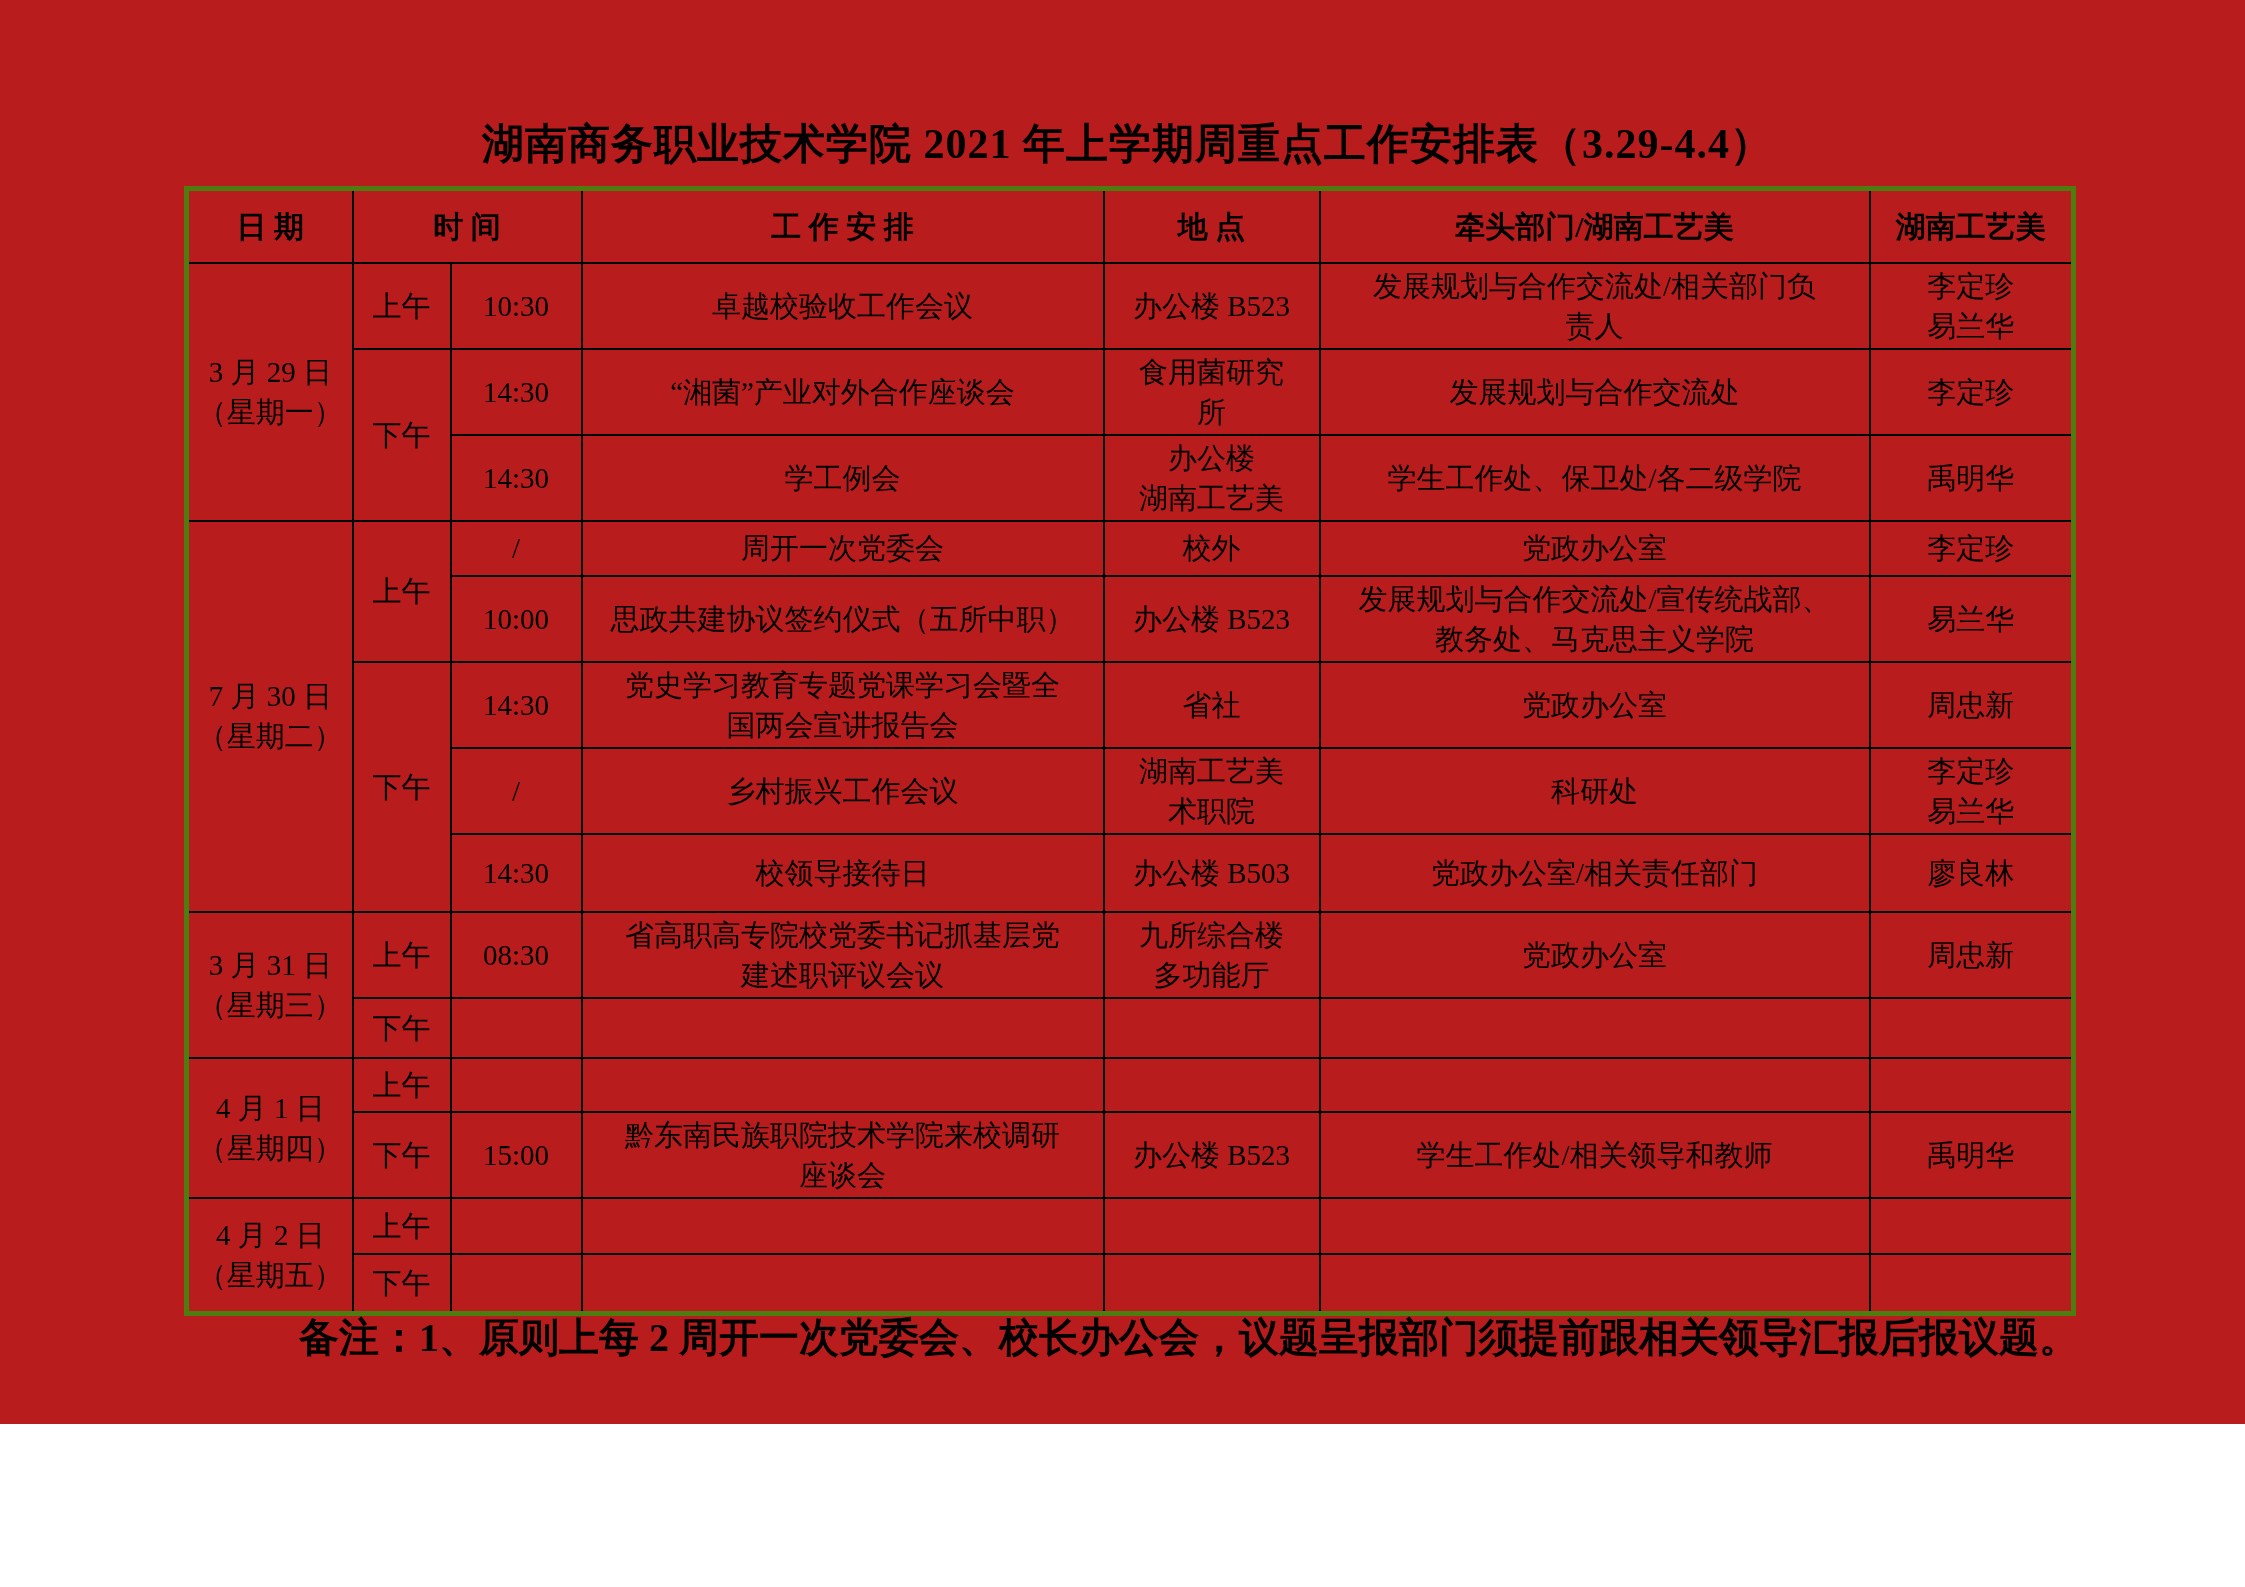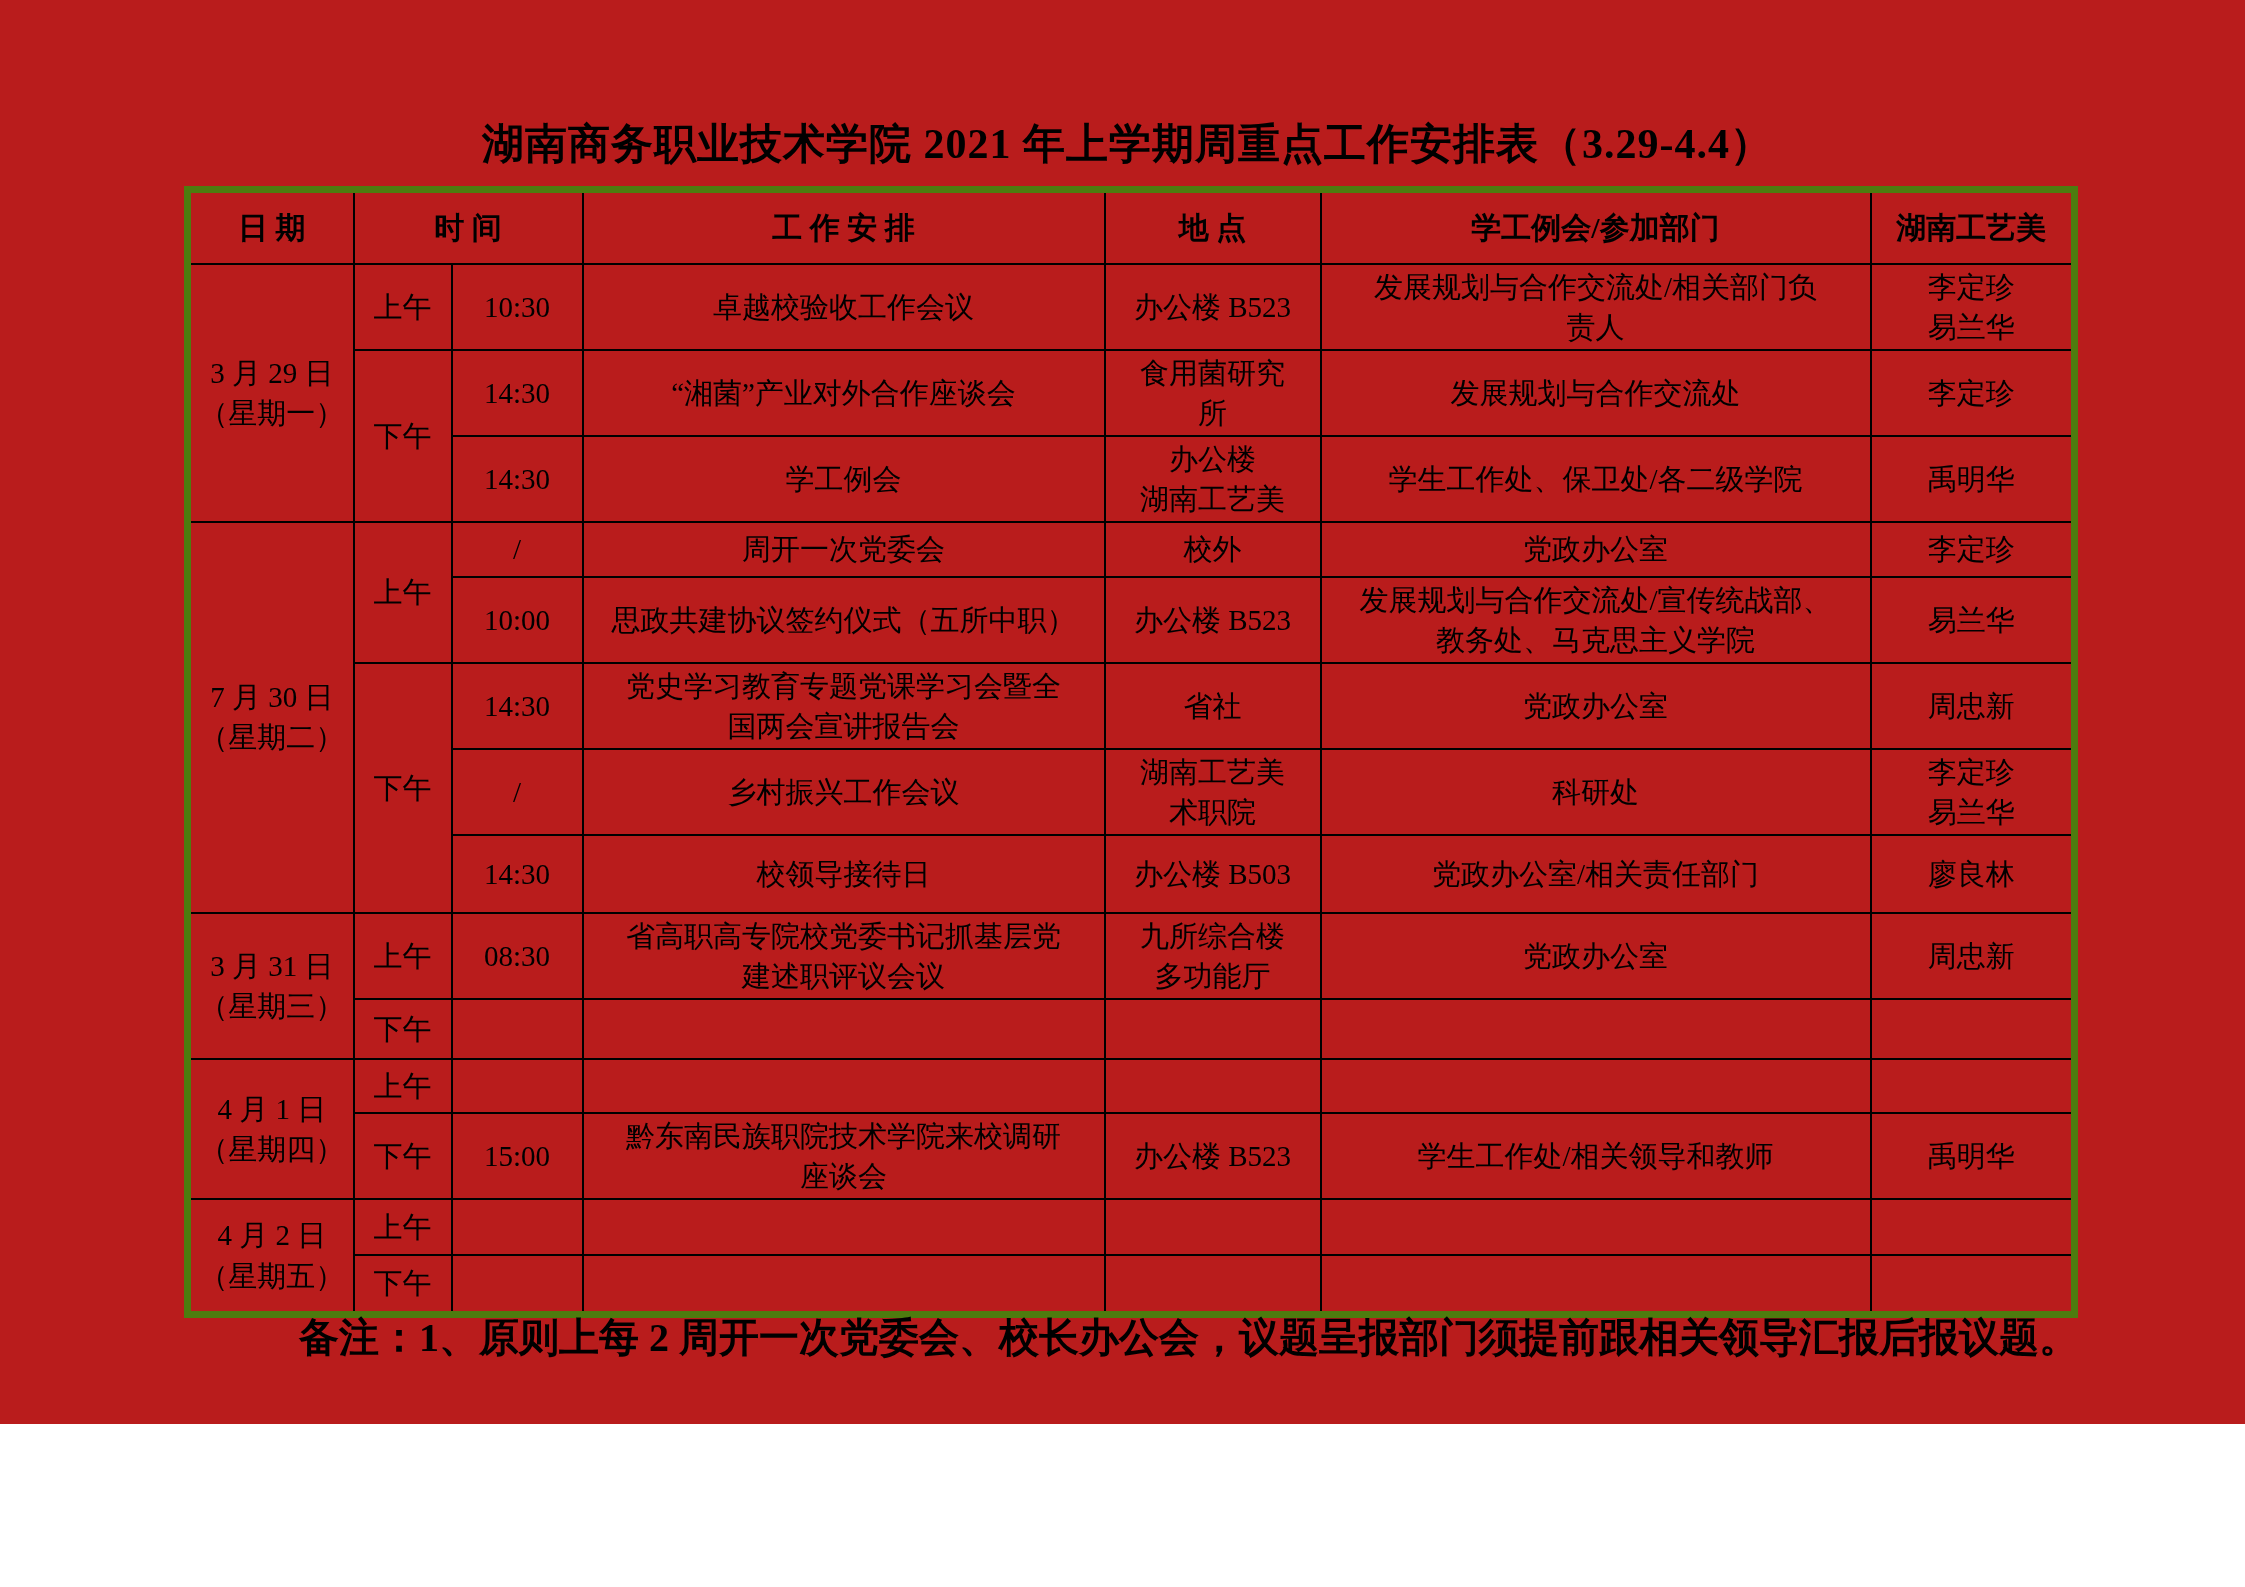--- a/index.html
+++ b/index.html
@@ -23,21 +23,21 @@
     letter-spacing: 1px;
     white-space: nowrap;
   }
   table.schedule {
     position: absolute;
     top: 186px;
     left: 184px;
     width: 1887px;
     border-collapse: collapse;
     table-layout: fixed;
-    border: 7px solid #4d7c0f;
+    border: 5px solid #4d7c0f;
   }
   table.schedule th, table.schedule td {
     border: 2px solid #000000;
     text-align: center;
     vertical-align: middle;
     white-space: pre-line;
     font-size: 29px;
     line-height: 1.38;
     padding: 2px 6px;
     overflow: hidden;
@@ -72,21 +72,21 @@
         <col style="width:550px">
         <col style="width:204px">
     </colgroup>
 
     <tbody>
         <tr style="height:74px">
       <th>日 期</th>
       <th colspan="2">时 间</th>
       <th>工 作 安 排</th>
       <th>地 点</th>
-      <th>学工例会/参加部门</th>
+      <th>牵头部门/湖南工艺美</th>
       <th>湖南工艺美</th>
     </tr>
 
     <tr style="height:82px">
       <td rowspan="3">3 月 29 日
 （星期一）</td>
       <td>上午</td>
       <td>10:30</td>
       <td>卓越校验收工作会议</td>
       <td>办公楼 B523</td>

